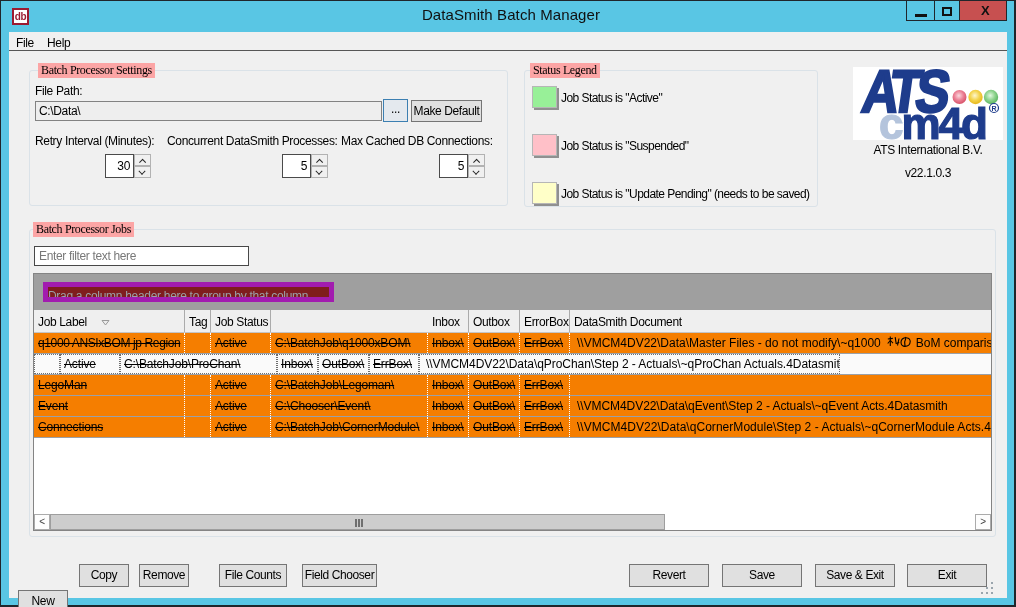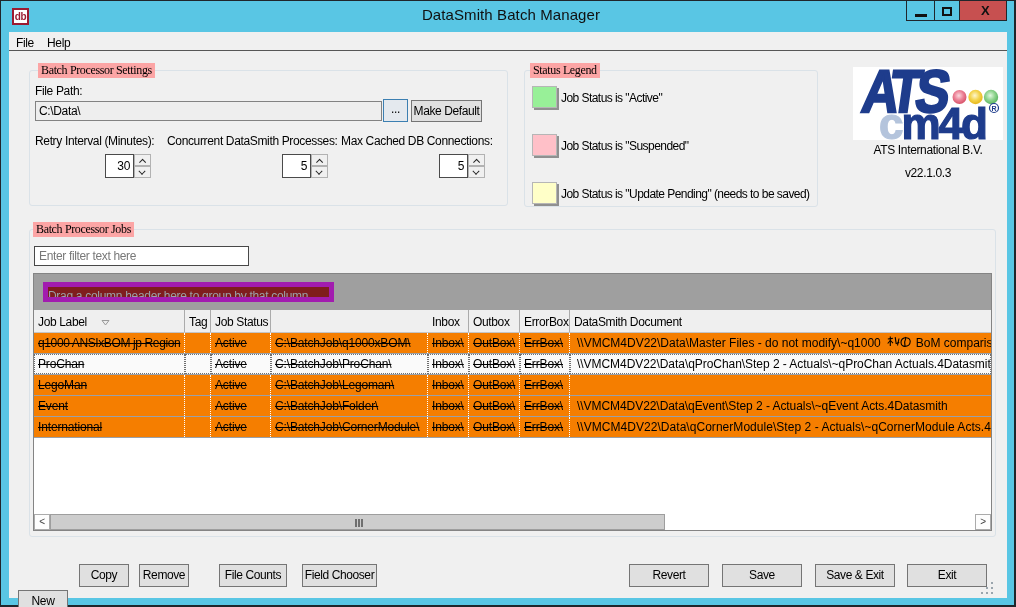--- a/index.html
+++ b/index.html
@@ -208,21 +208,20 @@
             <path d="M12,2.5 L10.5,9.5"></path>
           </g>
         </svg><svg width="12" height="12" viewBox="0 0 12 12" style="vertical-align:-1px;">
           <g stroke="#000" stroke-width="1.1" fill="none">
             <path d="M6.2,1 C5,3.5 4.3,7 5,10.2"></path>
             <path d="M6.2,1.6 C2.8,1.6 1,3.8 1,6.3 C1,8.8 2.8,10.4 5,10.4 C8,10.4 10.2,8.4 10.2,5.6 C10.2,3.2 8.6,1.8 6.8,2"></path>
           </g>
         </svg> BoM comparison.4Datasmith</div>
 </div>
 <div class="row rowsel" style="top:80px;">
-  <div class="cell strike" style="width:151px;">ProChan</div>
   <div class="cell" style="width:26px;"></div>
   <div class="cell strike" style="width:60px;">Active</div>
   <div class="cell strike" style="width:157px;">C:\BatchJob\ProChan\</div>
   <div class="cell strike" style="width:41px;">Inbox\</div>
   <div class="cell strike" style="width:51px;">OutBox\</div>
   <div class="cell strike" style="width:50px;">ErrBox\</div>
   <div class="cell" style="width:421px;border-right:none;letter-spacing:-0.05px;padding-left:7px;">\\VMCM4DV22\Data\qProChan\Step 2 - Actuals\~qProChan Actuals.4Datasmith</div>
 </div>
 <div class="row" style="top:101px;">
   <div class="cell strike" style="width:151px;">LegoMan</div>
@@ -230,28 +229,28 @@
   <div class="cell strike" style="width:60px;">Active</div>
   <div class="cell strike" style="width:157px;">C:\BatchJob\Legoman\</div>
   <div class="cell strike" style="width:41px;">Inbox\</div>
   <div class="cell strike" style="width:51px;">OutBox\</div>
   <div class="cell strike" style="width:50px;">ErrBox\</div>
 </div>
 <div class="row" style="top:122px;">
   <div class="cell strike" style="width:151px;">Event</div>
   <div class="cell" style="width:26px;"></div>
   <div class="cell strike" style="width:60px;">Active</div>
-  <div class="cell strike" style="width:157px;">C:\BatchJob\Folder\</div>
+  <div class="cell strike" style="width:157px;">C:\Chooser\Event\</div>
   <div class="cell strike" style="width:41px;">Inbox\</div>
   <div class="cell strike" style="width:51px;">OutBox\</div>
   <div class="cell strike" style="width:50px;">ErrBox\</div>
   <div class="cell" style="width:421px;border-right:none;letter-spacing:-0.06px;padding-left:7px;">\\VMCM4DV22\Data\qEvent\Step 2 - Actuals\~qEvent Acts.4Datasmith</div>
 </div>
 <div class="row" style="top:143px;">
-  <div class="cell strike" style="width:151px;">International</div>
+  <div class="cell strike" style="width:151px;">Connections</div>
   <div class="cell" style="width:26px;"></div>
   <div class="cell strike" style="width:60px;">Active</div>
   <div class="cell strike" style="width:157px;">C:\BatchJob\CornerModule\</div>
   <div class="cell strike" style="width:41px;">Inbox\</div>
   <div class="cell strike" style="width:51px;">OutBox\</div>
   <div class="cell strike" style="width:50px;">ErrBox\</div>
   <div class="cell" style="width:421px;border-right:none;letter-spacing:0.04px;padding-left:7px;">\\VMCM4DV22\Data\qCornerModule\Step 2 - Actuals\~qCornerModule Acts.4Datasmith</div>
 </div>
 <div id="hscroll">
   <div class="sarr" style="left:0;">&lt;</div>

